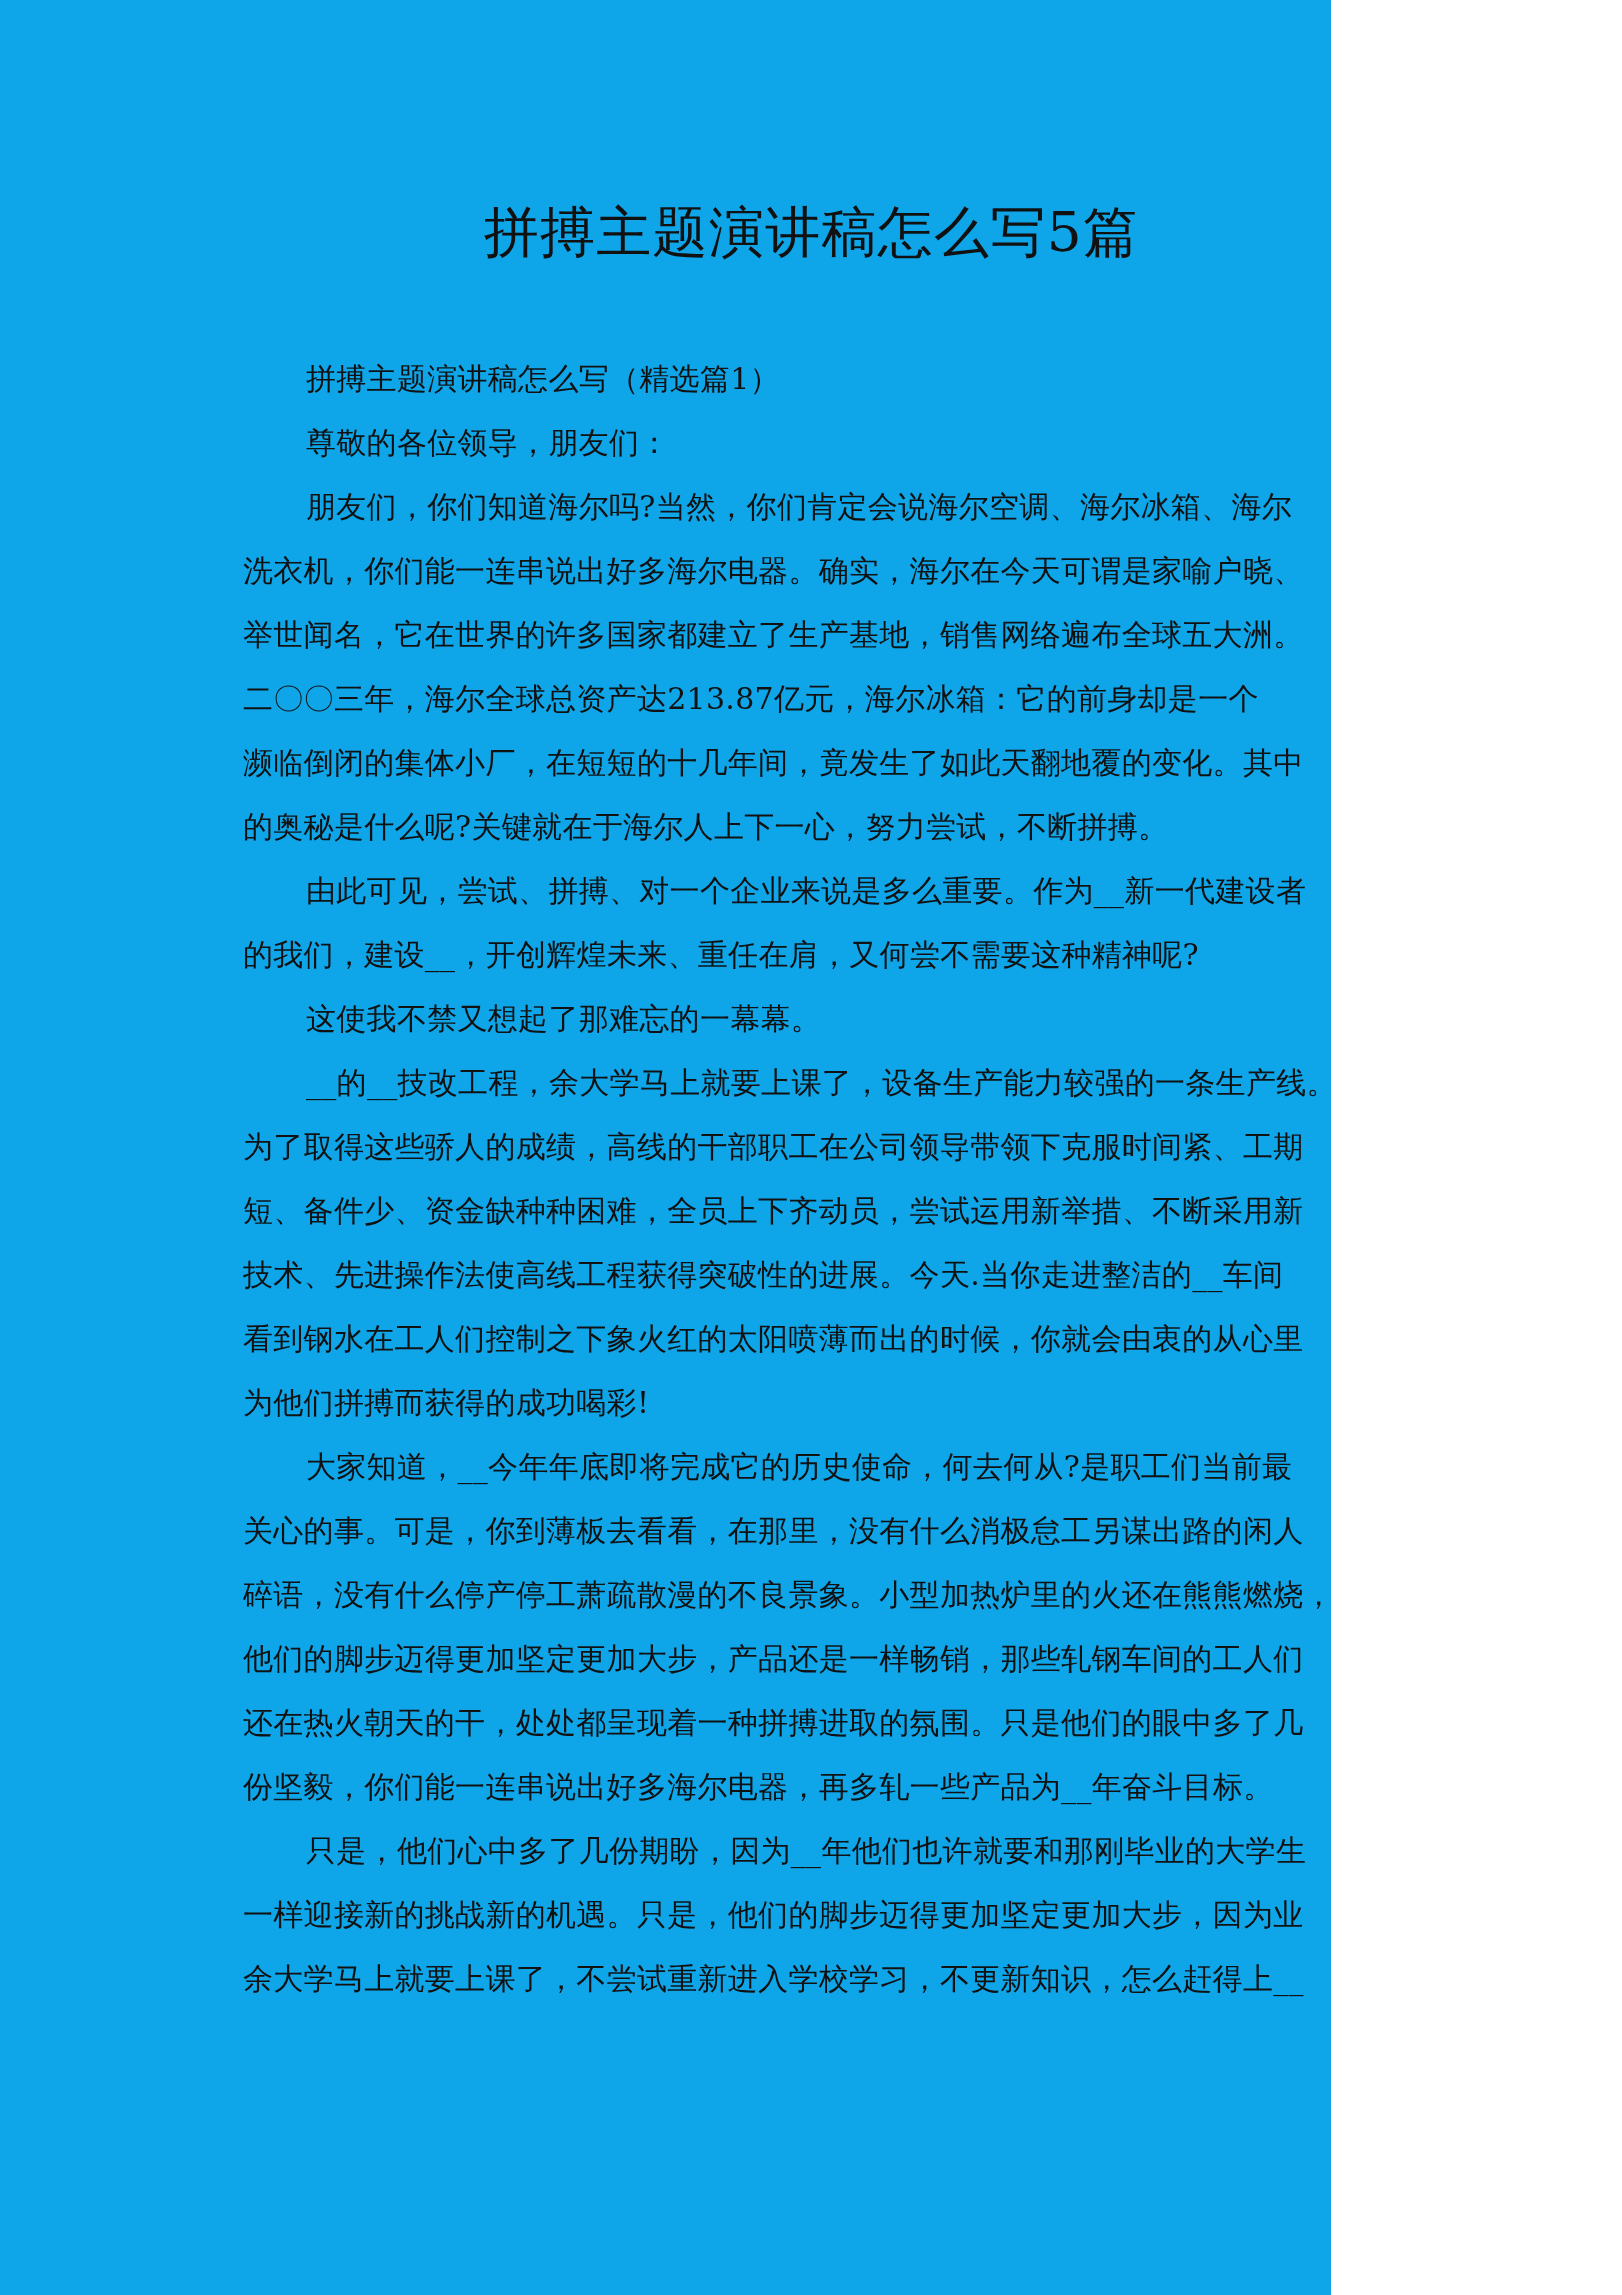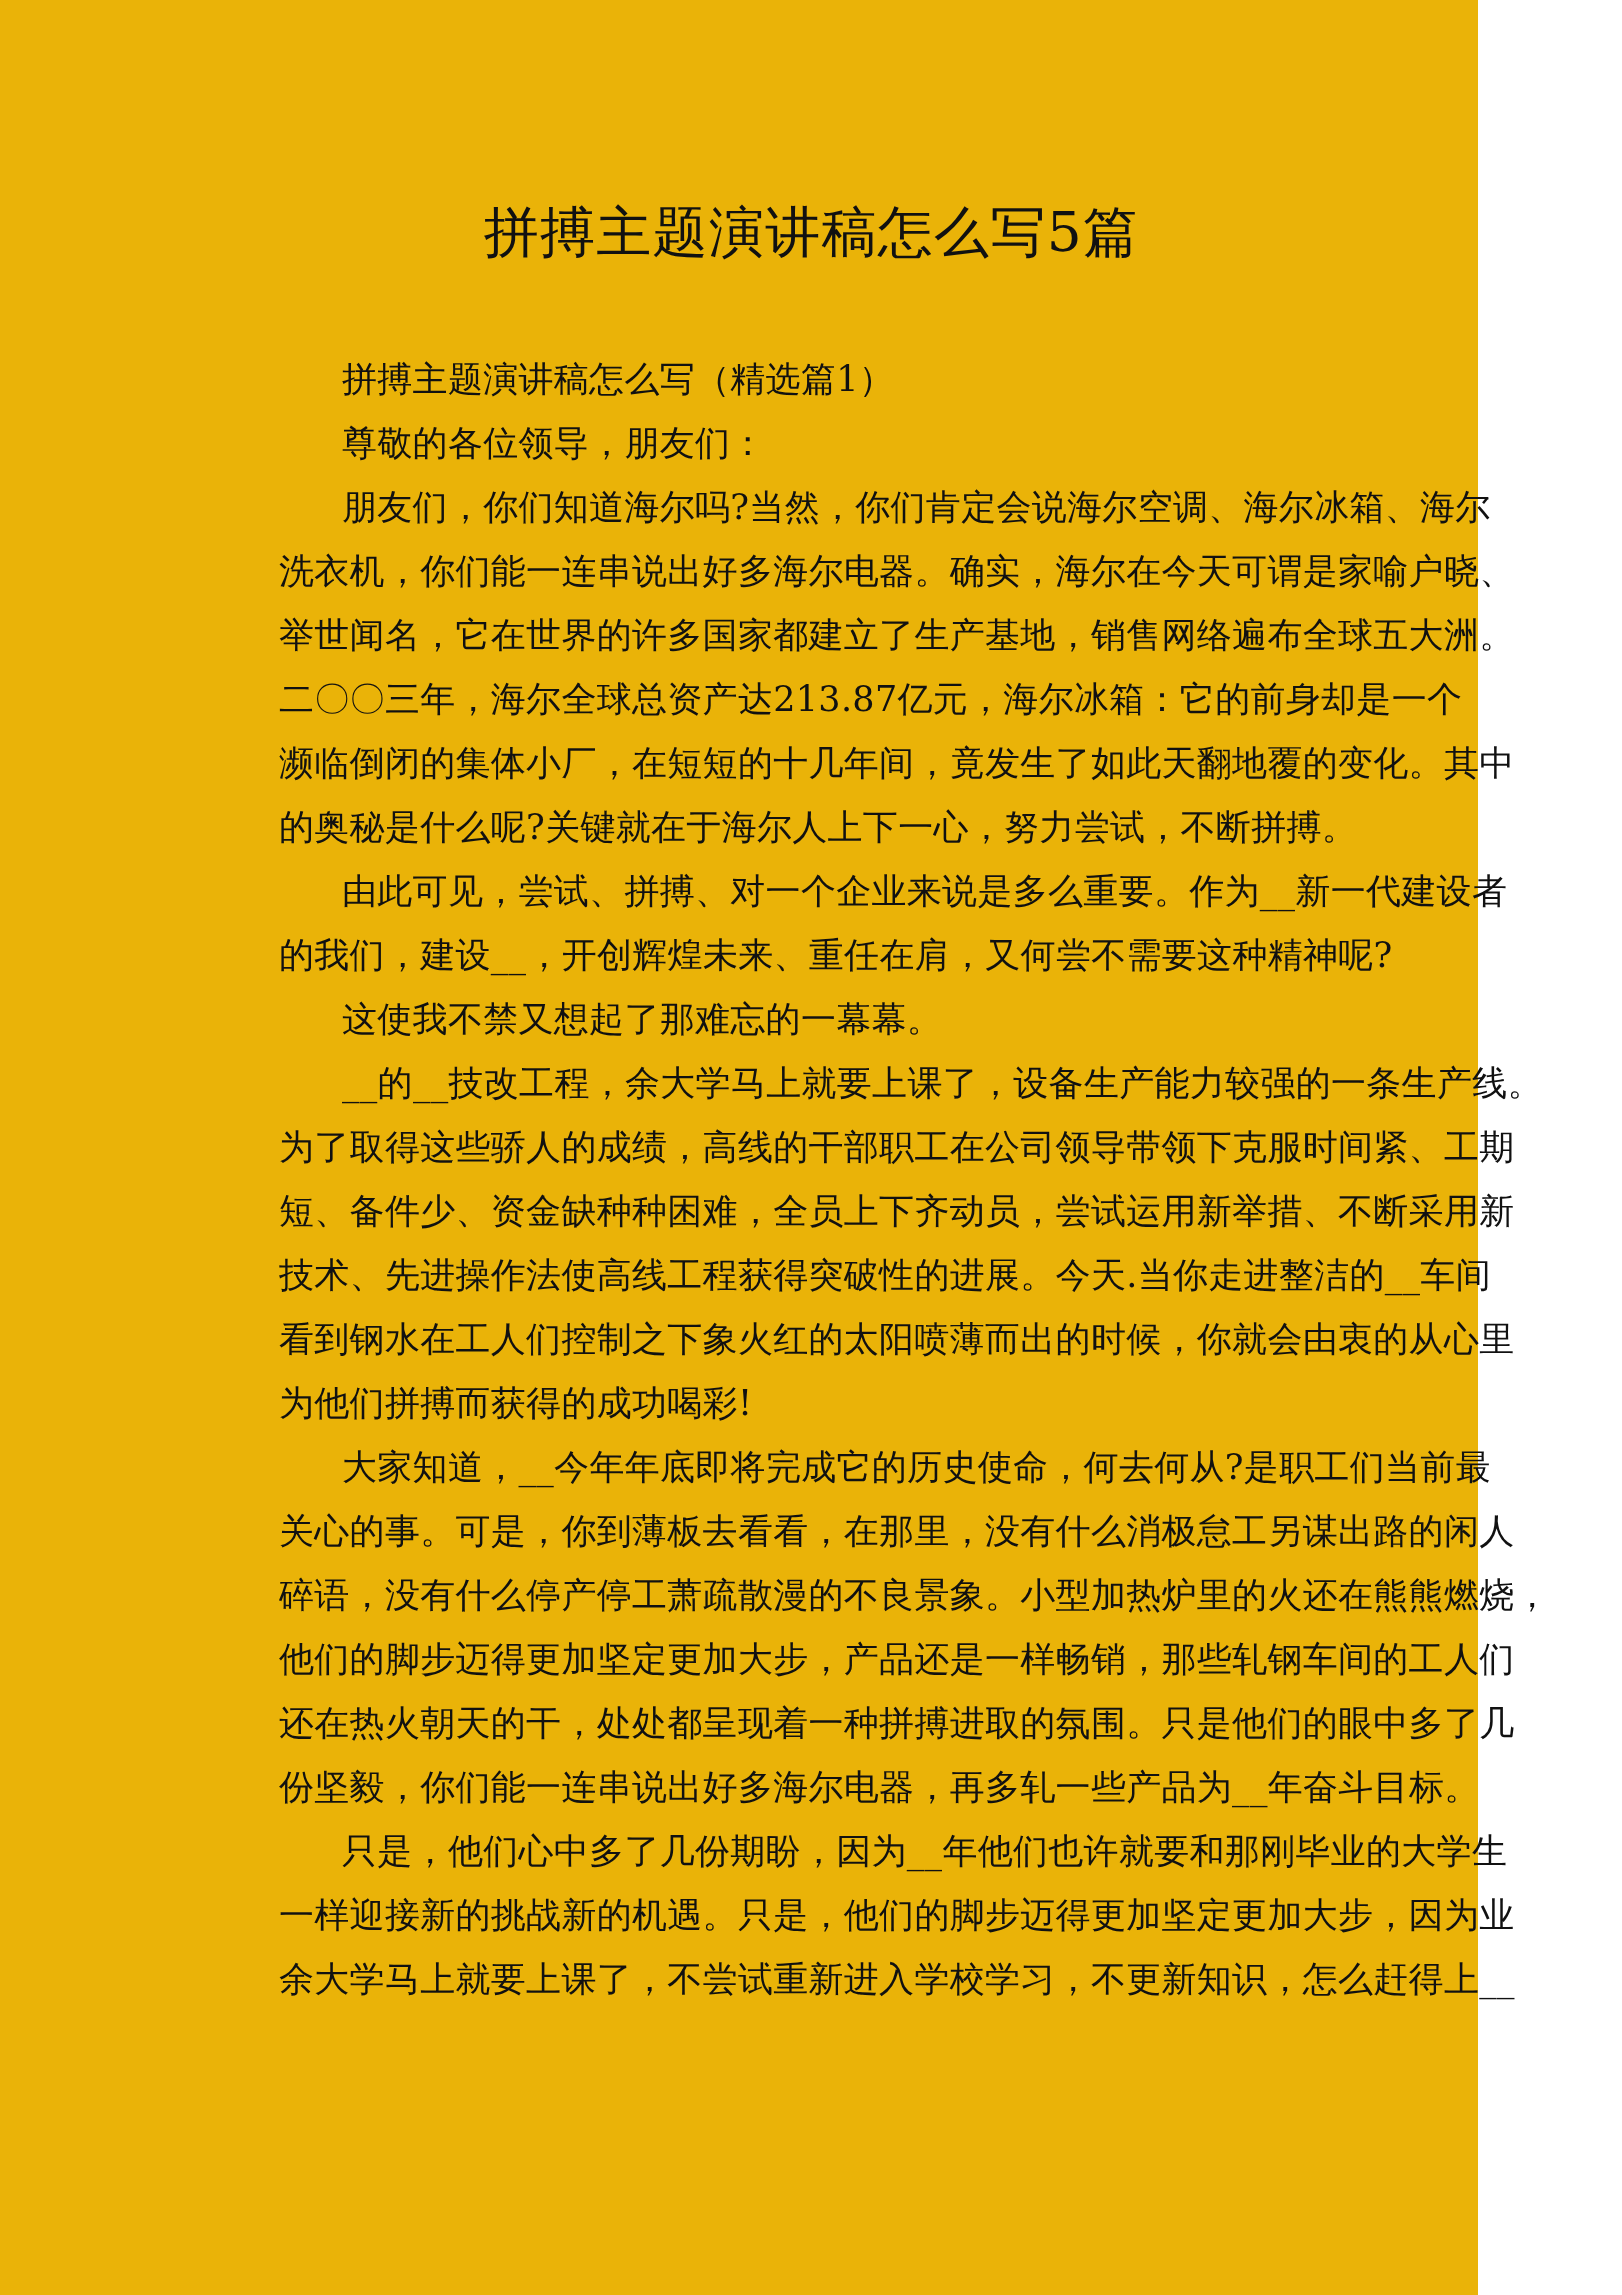--- a/index.html
+++ b/index.html
@@ -12,23 +12,23 @@
       height: 2295px;
       position: relative;
       overflow: hidden;
       color: #111111;
       font-family: "DejaVu Serif", "Liberation Serif", serif;
     }
     .page {
       position: absolute;
       left: 0;
       top: 0;
-      width: 1478px;
+      width: 1331px;
       height: 2295px;
-      background: #eab308;
+      background: #0ea5e9;
     }
     .doc-title {
       position: absolute;
       left: 0;
       top: 196px;
       width: 1623px;
       text-align: center;
       font-size: 55px;
       line-height: 72px;
       letter-spacing: 1.3px;
@@ -36,26 +36,25 @@
       margin: 0;
     }
     .body {
       position: absolute;
       left: 243px;
       top: 347px;
       width: 1152px;
     }
     .line {
       display: block;
-      font-size: 35px;
+      font-size: 30px;
       height: 64px;
       line-height: 64px;
       white-space: nowrap;
       letter-spacing: 0.3px;
-      margin-left: 36px;
     }
     .line.indent {
       padding-left: 63px;
     }
   </style>
 </head>
 <body>
 
 <div class="page">
   <h1 class="doc-title">拼搏主题演讲稿怎么写5篇</h1>

